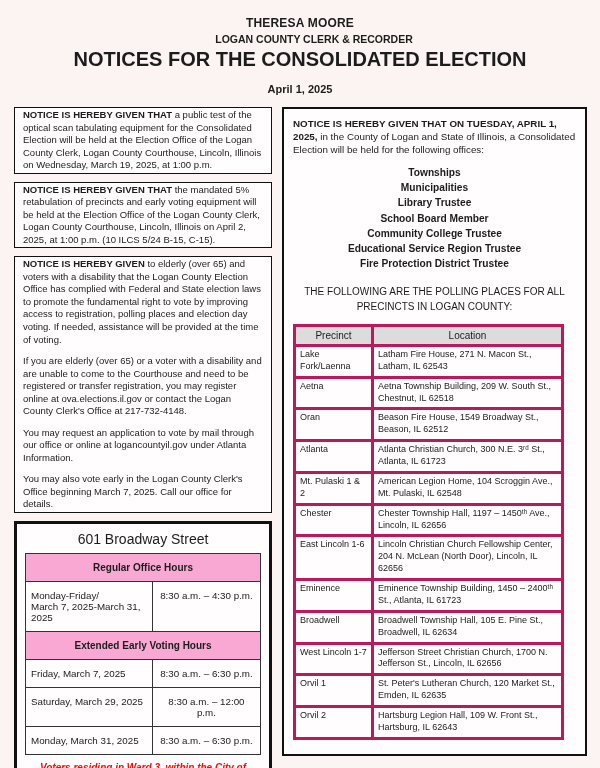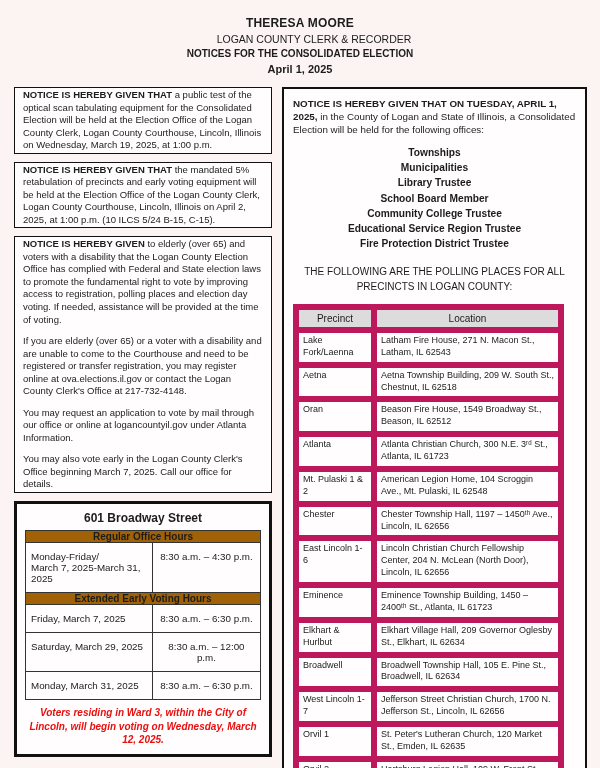--- a/index.html
+++ b/index.html
@@ -9,23 +9,23 @@
     background:#fcf4f3;
     font-family:"Liberation Sans","DejaVu Sans",sans-serif;
     color:#1c1c1c;
     overflow:hidden;
   }
   .page { width:600px; height:655px; position:relative; }
 
   
   .doc-header { text-align:center; padding-top:16px; }
   .t-name   { font-size:12px; font-weight:bold; letter-spacing:.2px; }
-  .t-office { font-size:10.5px; font-weight:normal; margin-top:3px;margin-left:28px; }
-  .t-title  { font-size:10px; font-weight:bold; margin-top:3px; }
-  .t-date   { font-size:11px; font-weight:bold; margin-top:4px; }
+  .t-office { font-size:10.5px; font-weight:bold; margin-top:3px;margin-left:28px; }
+  .t-title  { font-size:20px; font-weight:bold; margin-top:3px; }
+  .t-date   { font-size:11px; font-weight:bold; margin-top:12px; }
 
   
   .cols { display:flex; align-items:flex-start; padding:12px 13px 0 14px; gap:10px; }
   .col-left  { width:258px; flex:none; }
   .col-right { flex:1; }
 
   .nbox {
     border:1.5px solid #111;
     background:#fffdfd;
     padding:1px 8px;
@@ -36,31 +36,31 @@
   .nbox p + p { margin-top:9px; }
   b.lead { font-weight:bold; }
 
   
   .office-box {
     border:3px solid #111;
     background:#fffdfd;
     padding:6px 6px 7px 6px;
     margin-bottom:0;
   }
-  .addr { text-align:center; font-size:12px; line-height:1.35;font-weight:bold; }
+  .addr { text-align:center; font-size:14px; line-height:1.35; }
   table.hours {
     width:calc(100% - 4px);
     margin:4px auto 6px auto;
     border-collapse:collapse;
     font-size:9.8px;
   }
   table.hours th, table.hours td { border:1px solid #333; }
   table.hours th {
-    background:#a16207; font-weight:bold; text-align:center;
-    font-size:10px; padding:0 2px;
+    background:#f9a8d4; font-weight:bold; text-align:center;
+    font-size:10px; padding:8px 2px;
   }
   table.hours td { padding:8px 5px; vertical-align:top; }
   td.hrs-label { width:54%; white-space:pre-line; }
   td.hrs-time  { width:46%; text-align:center; }
   .ward-note {
     color:#e90f0f; font-weight:bold; font-style:italic;
     text-align:center; font-size:10px; line-height:1.35; margin-top:2px;
   }
 
   
@@ -76,21 +76,21 @@
   .polls   { text-align:center; font-size:9.4px; line-height:1.4; margin-top:1px; }
   .follow  { text-align:center; font-size:10px; line-height:1.5; margin-top:12px; }
 
   table.precincts {
     width:calc(100% - 12px);
     margin-top:10px;
     border-collapse:collapse;
     font-size:9px;
     line-height:1.32;
   }
-  table.precincts th, table.precincts td { border:6px solid #be185d; vertical-align:top; }
+  table.precincts th, table.precincts td { border:3px solid #be185d; vertical-align:top; }
   table.precincts th {
     background:#dcdcdc; font-weight:normal; font-size:10px;
     text-align:center; padding:2px;
   }
   th.col-precinct { width:78px; }
   table.precincts td { padding:2px 4px 3px 4px; }
 </style>
 </head>
 <body>
 
@@ -213,24 +213,20 @@
               </tr>
               <tr>
                 <td>East Lincoln 1-6</td>
                 <td>Lincoln Christian Church Fellowship Center, 204 N. McLean (North Door), Lincoln, IL 62656</td>
               </tr>
               <tr>
                 <td>Eminence</td>
                 <td>Eminence Township Building, 1450 – 2400ᵗʰ St., Atlanta, IL 61723</td>
               </tr>
               <tr>
-                <td>Elkhart &amp; Hurlbut</td>
-                <td>Elkhart Village Hall, 209 Governor Oglesby St., Elkhart, IL 62634</td>
-              </tr>
-              <tr>
                 <td>Broadwell</td>
                 <td>Broadwell Township Hall, 105 E. Pine St., Broadwell, IL 62634</td>
               </tr>
               <tr>
                 <td>West Lincoln 1-7</td>
                 <td>Jefferson Street Christian Church, 1700 N. Jefferson St., Lincoln, IL 62656</td>
               </tr>
               <tr>
                 <td>Orvil 1</td>
                 <td>St. Peter's Lutheran Church, 120 Market St., Emden, IL 62635</td>

